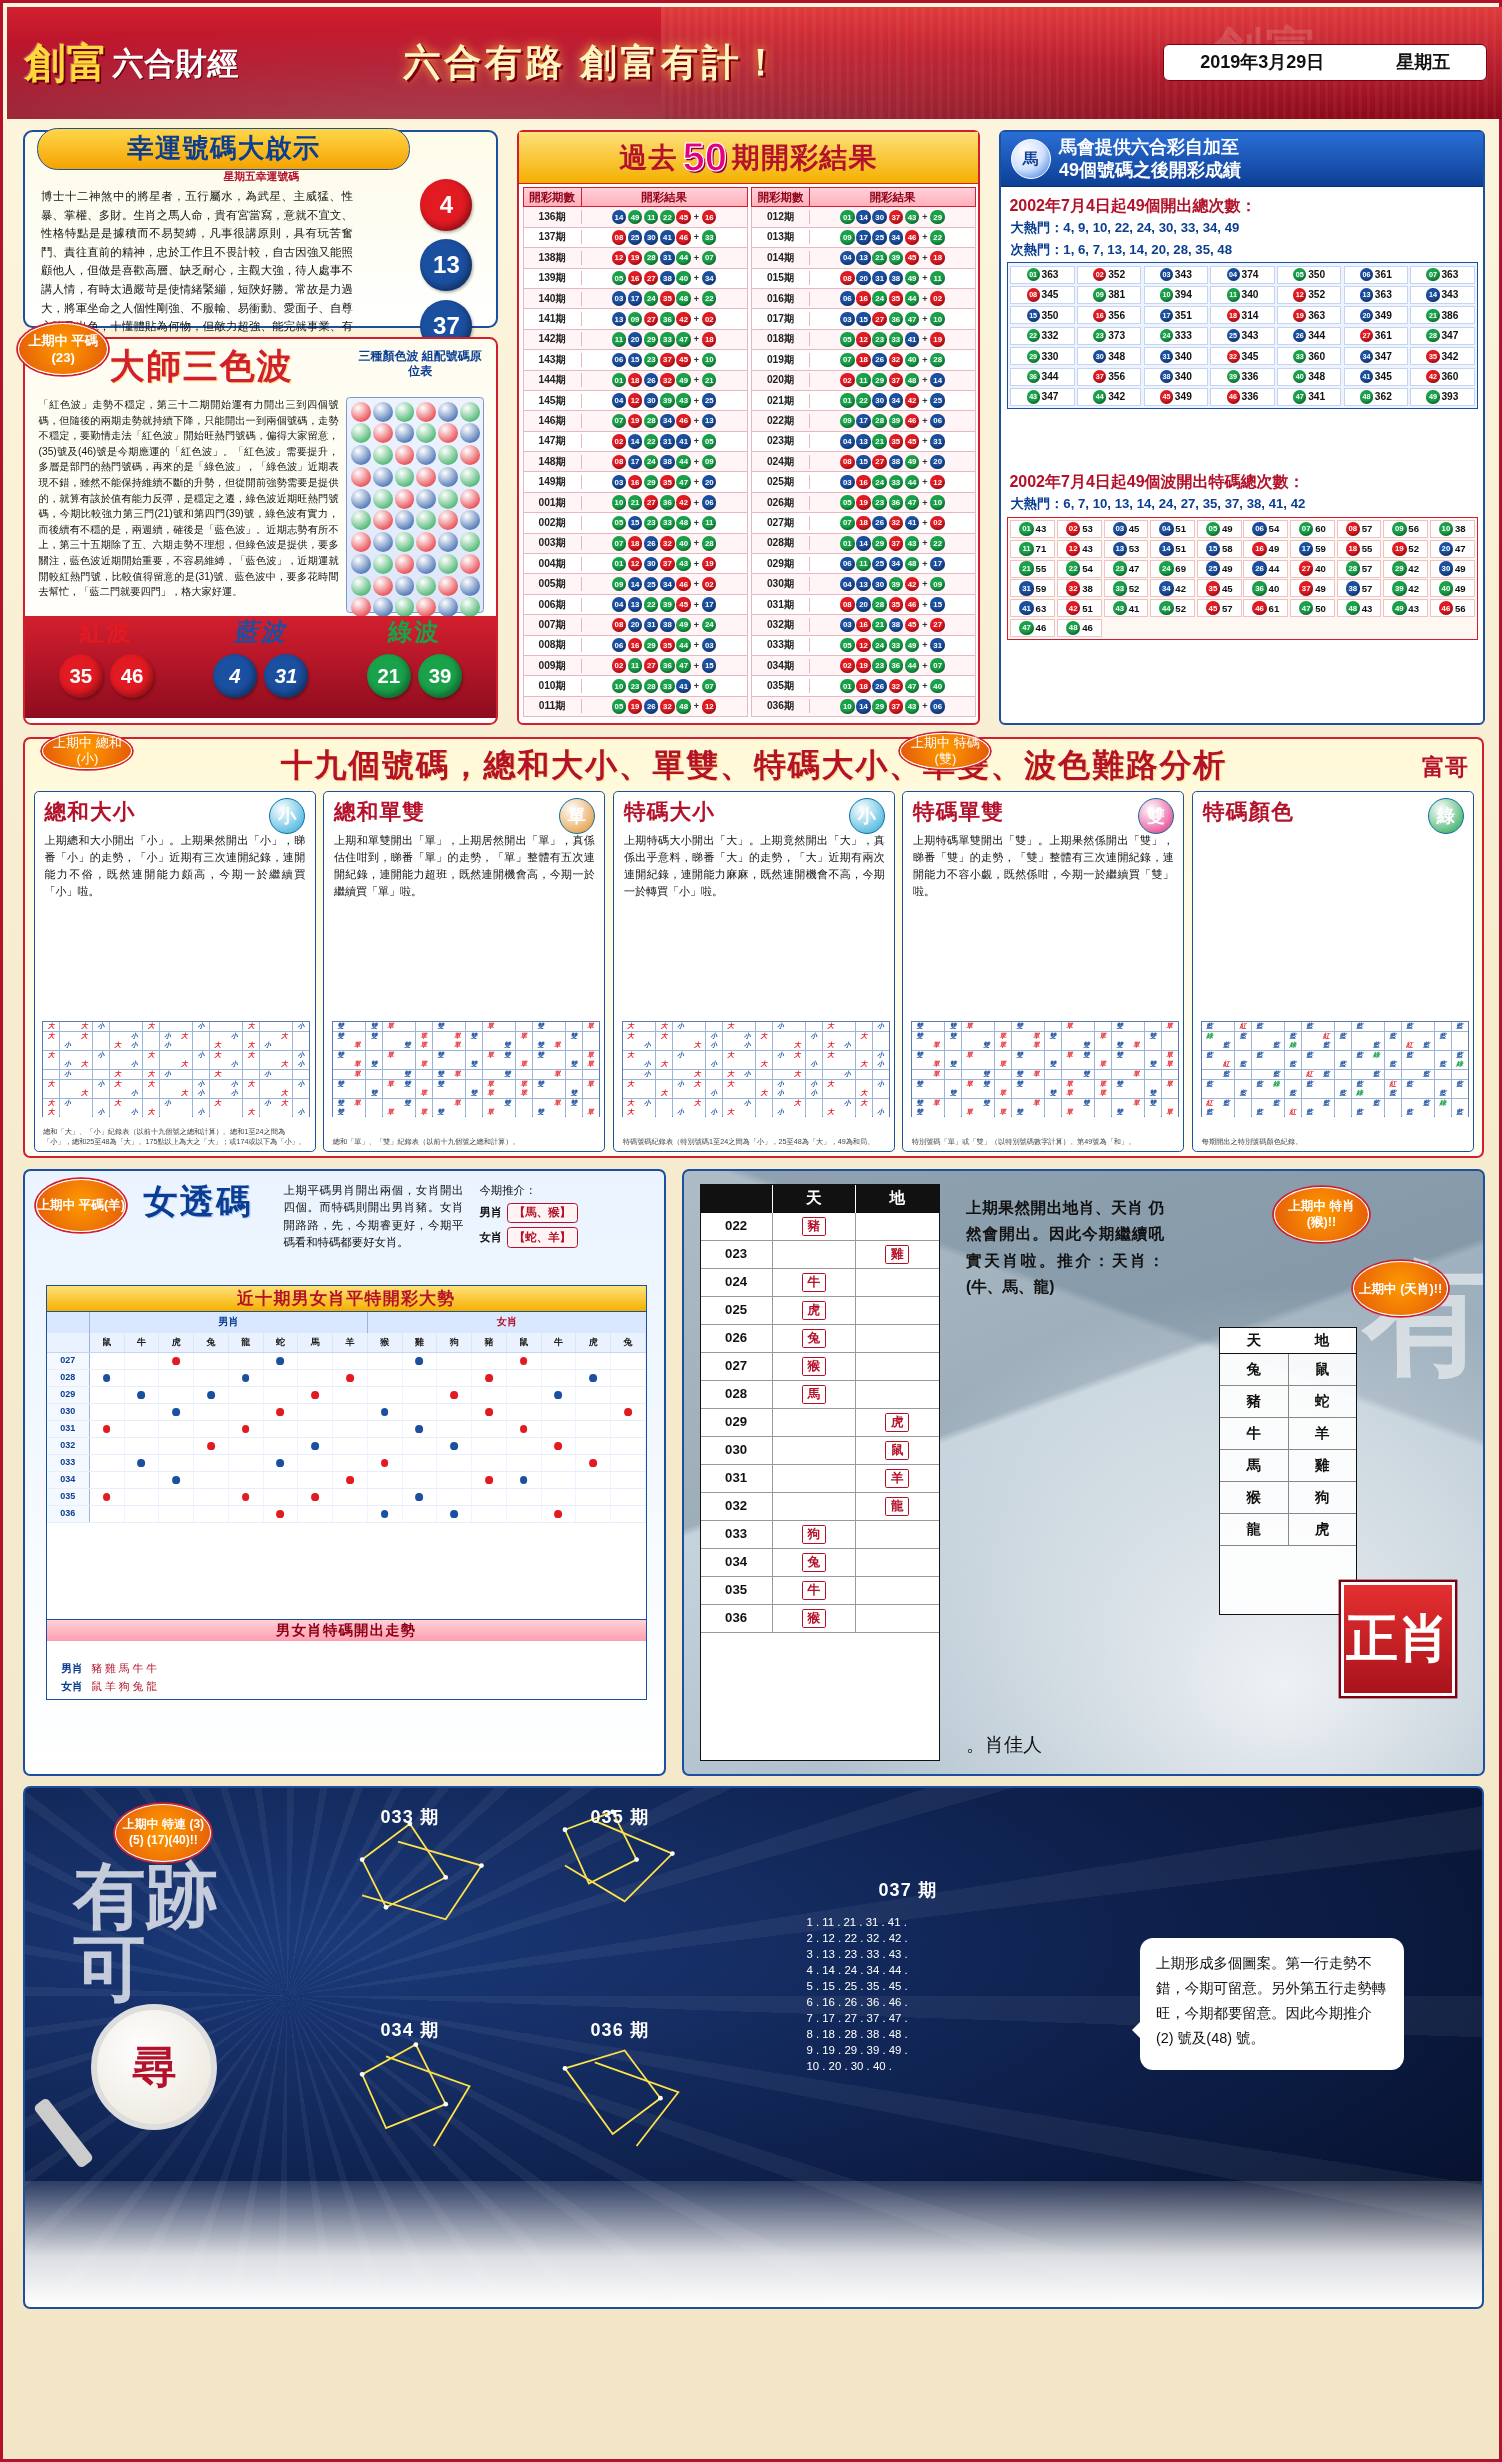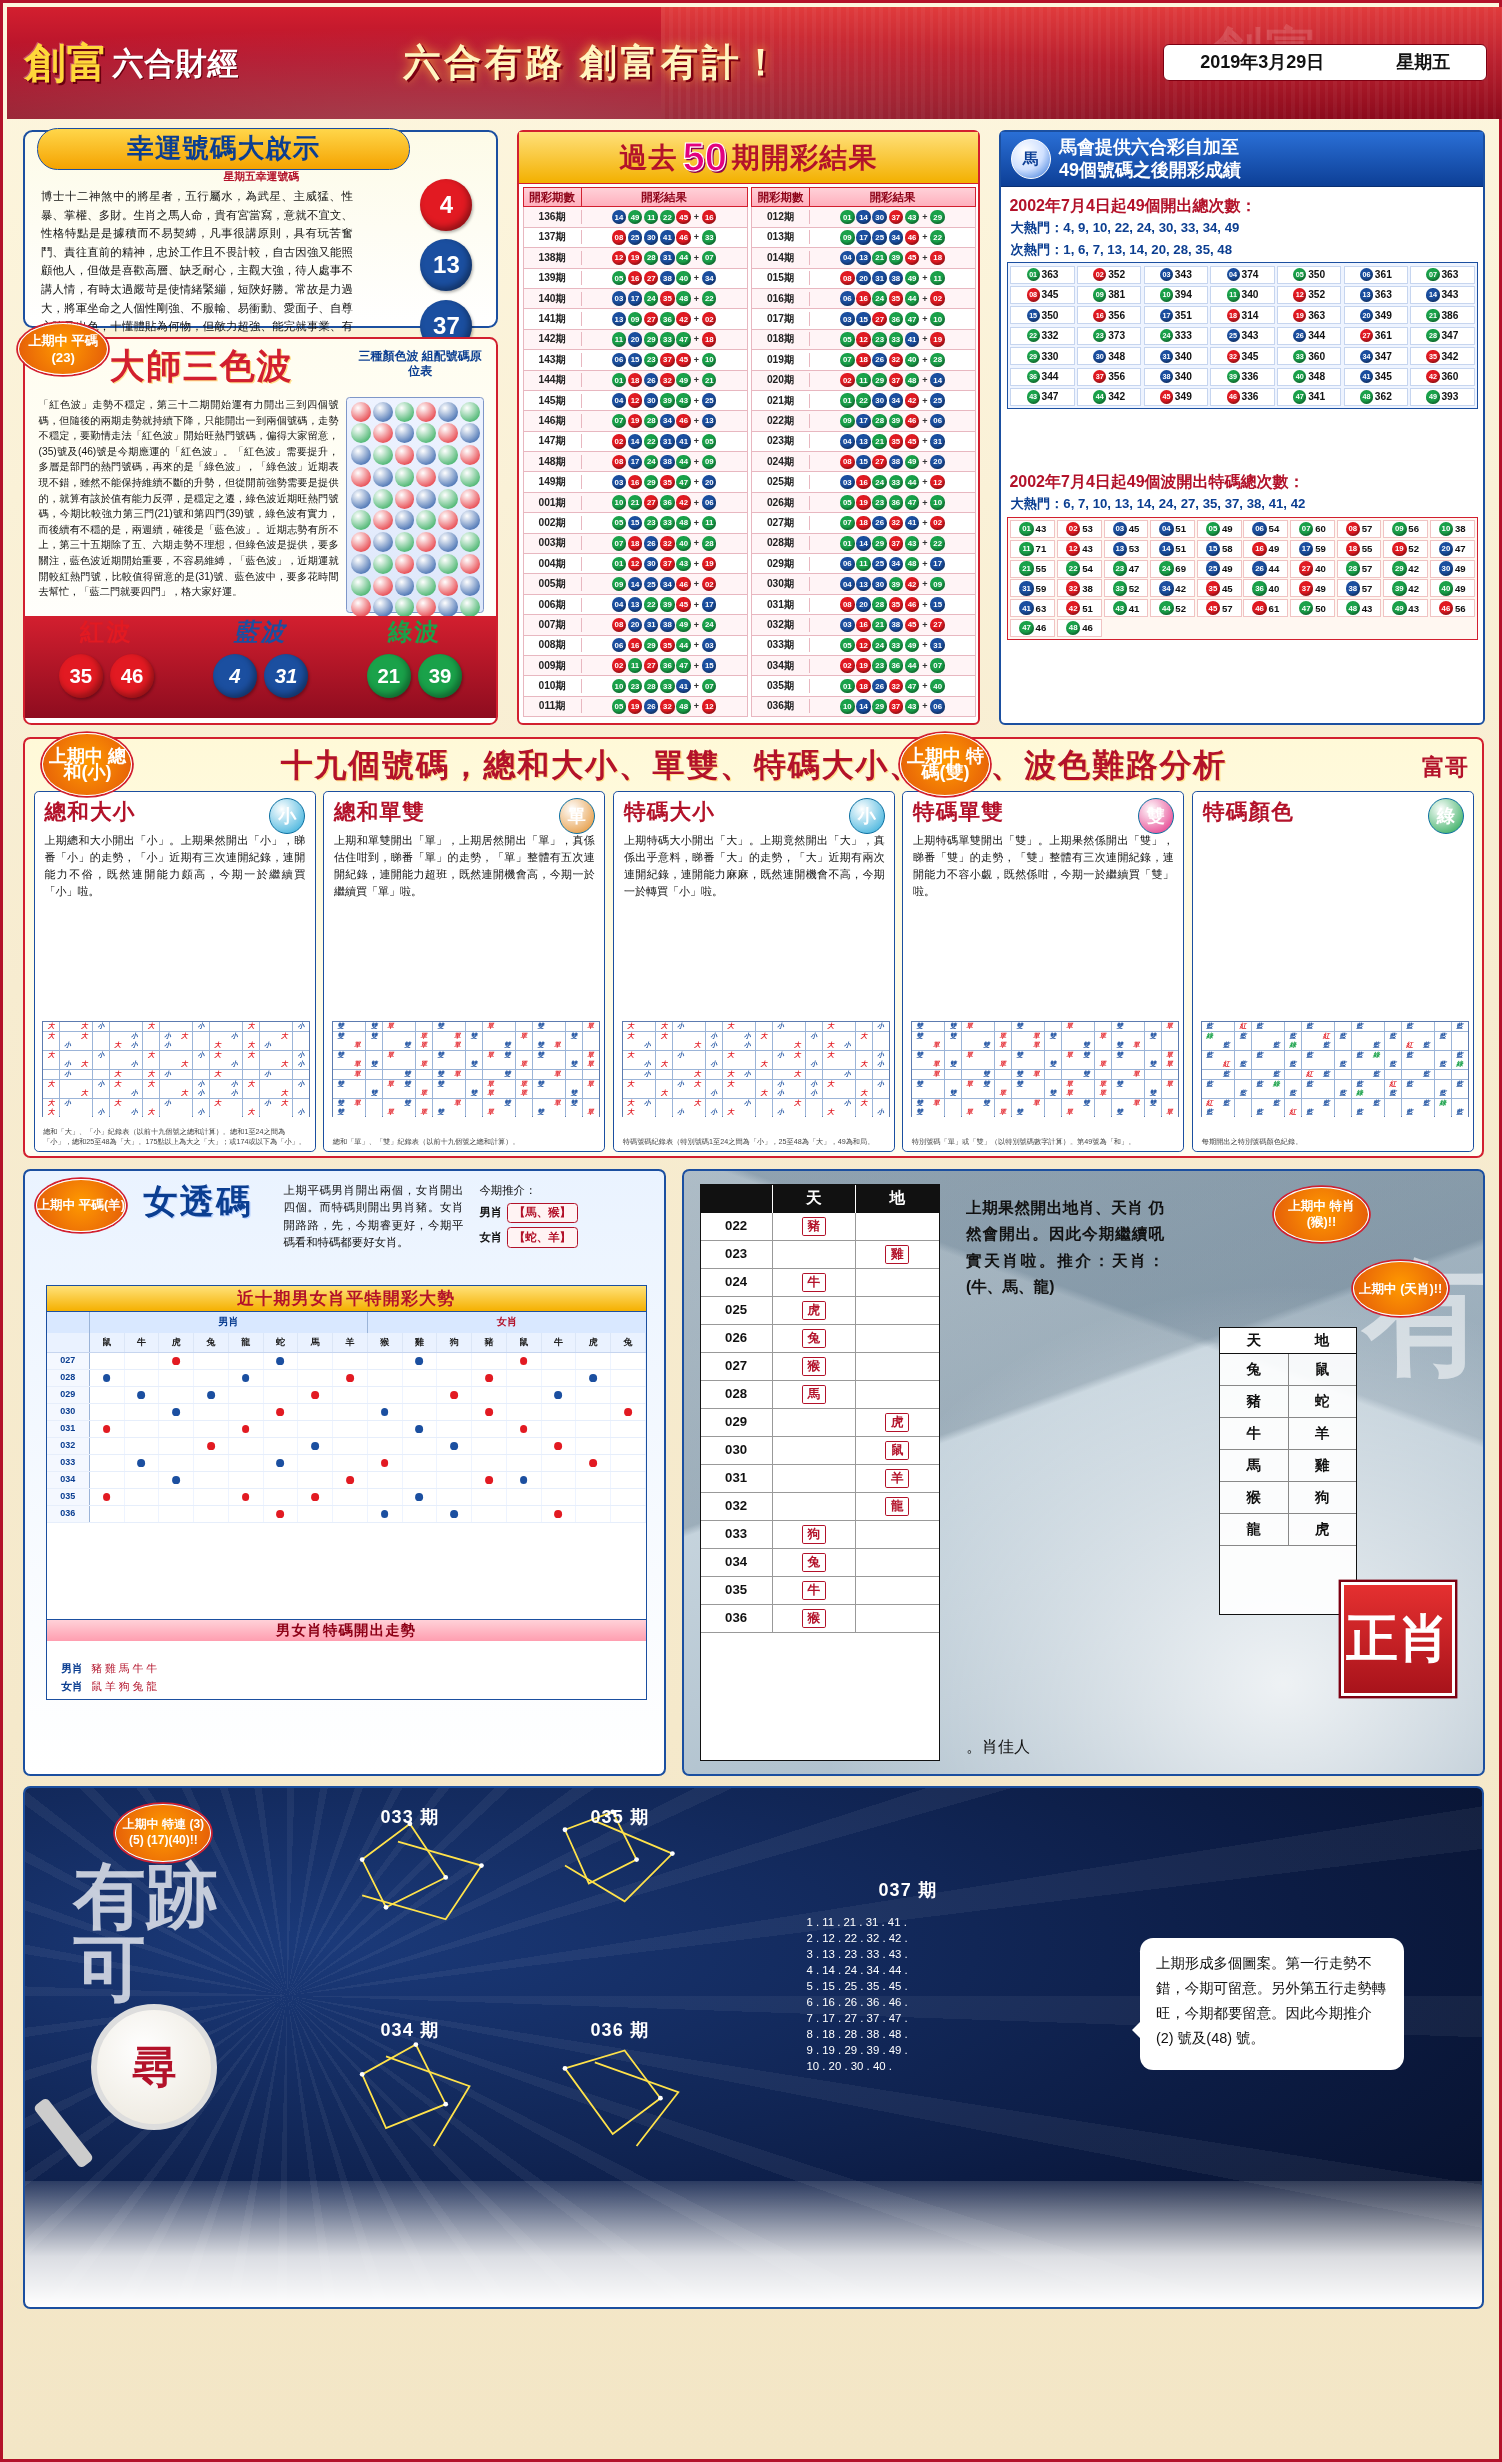--- a/index.html
+++ b/index.html
@@ -214,23 +214,23 @@
     left:20.4px; top:734px; width:1461px; height:421px;
     background:linear-gradient(180deg,#fff9d8,#fffdf2);
     border:2.4px solid #d21f2f; border-radius:7.2px;
   }
   #ana .title{
     position:absolute; left:0; top:4.8px; width:100%; height:43px;
     text-align:center; font-size:32px; font-weight:bold; color:#b3122a;
     letter-spacing:1.8px; text-shadow:1.2px 1.2px 0 #ffe08a;
   }
   #ana .tagL, #ana .tagM{
-    position:absolute; top:-6px; width:90px; height:63px;
+    position:absolute; top:-6px; width:90px; height:36px;
     background:radial-gradient(circle at 50% 45%, #ff9a00, #e2570a);
-    color:#fff; font-size:18px; font-weight:bold; line-height:15.6px;
+    color:#fff; font-size:13px; font-weight:normal; line-height:15.6px;
     display:flex; align-items:center; justify-content:center; text-align:center;
     border-radius:50%; border:1.8px solid #fff; box-shadow:0 0 0 1.8px #d21f2f; z-index:4;
   }
   #ana .tagL{ left:17px; } #ana .tagM{ left:875px; }
   #ana .brand{ position:absolute; right:14.4px; top:13.2px; font-size:23px; font-weight:bold; color:#b3122a;}
   .acol{
     position:absolute; top:52px; width:282px; height:361px;
     background:#fff; border:1.8px solid #1b4fa0; border-radius:4.8px;
   }
   .acol:nth-of-type(1){ left:8.4px; } 
@@ -359,21 +359,21 @@
   #sky .bigchar{
     position:absolute; right:12px; top:90px; font-size:126px; font-weight:bold;
     color:rgba(255,255,255,.55); line-height:114px; text-align:center; width:108px;
   }
   #sky .redseal{
     position:absolute; right:28px; bottom:78px; width:114px; height:114px;
     background:linear-gradient(180deg,#e53030,#a8131b); border:3.6px solid #fff;
     color:#fff; font-size:52px; font-weight:bold; display:flex; align-items:center; justify-content:center;
     box-shadow:0 0 0 2.4px #7c0012;
   }
-  #sky .sign{ position:absolute; left:282px; bottom:15.6px; font-size:16px; color:#111;text-align:right;}
+  #sky .sign{ position:absolute; left:282px; bottom:15.6px; font-size:19px; color:#111;text-align:right;}
 
   
   #star{
     left:20.4px; top:1783px; width:1461px; height:523px;
     background:
       radial-gradient(ellipse at 20% 30%, #1b3a7a 0%, #0c1c44 60%, #050c22 100%);
     border:2.4px solid #1b4fa0; border-radius:7.2px; overflow:hidden;
   }
   #star .rays{
     position:absolute; inset:0;

